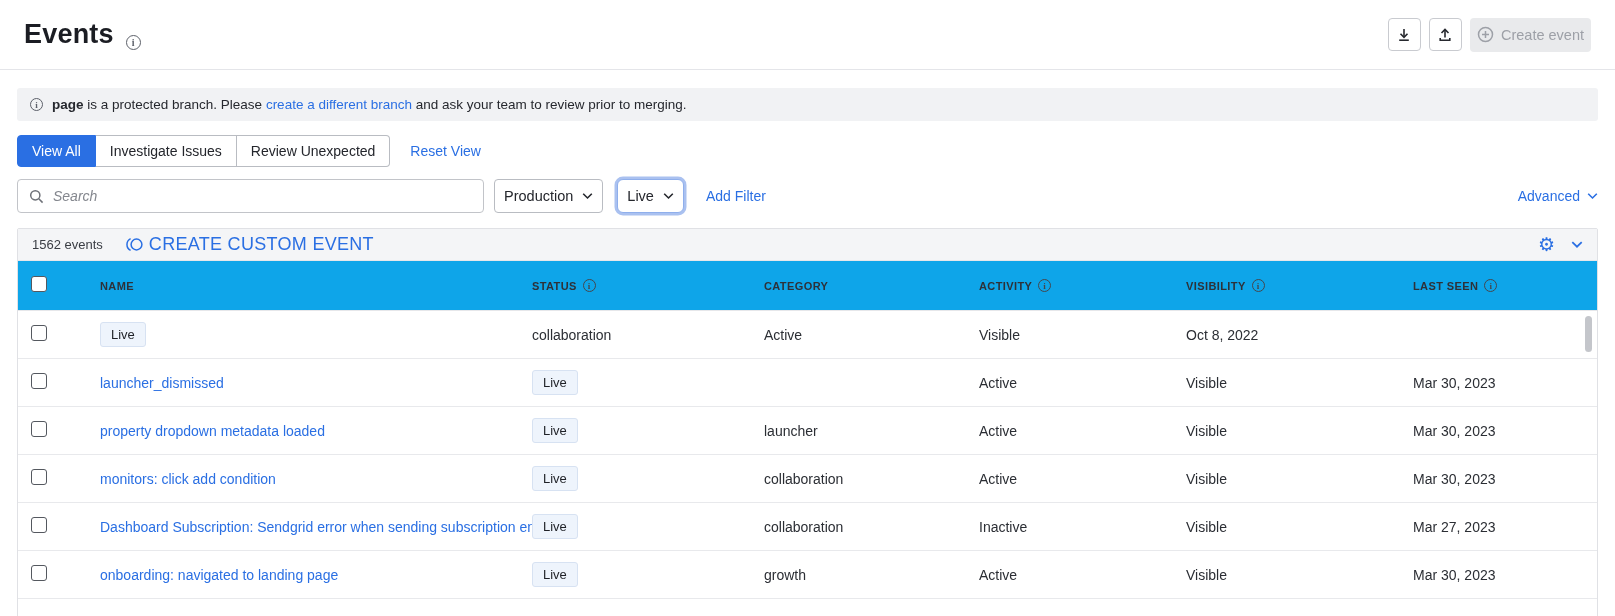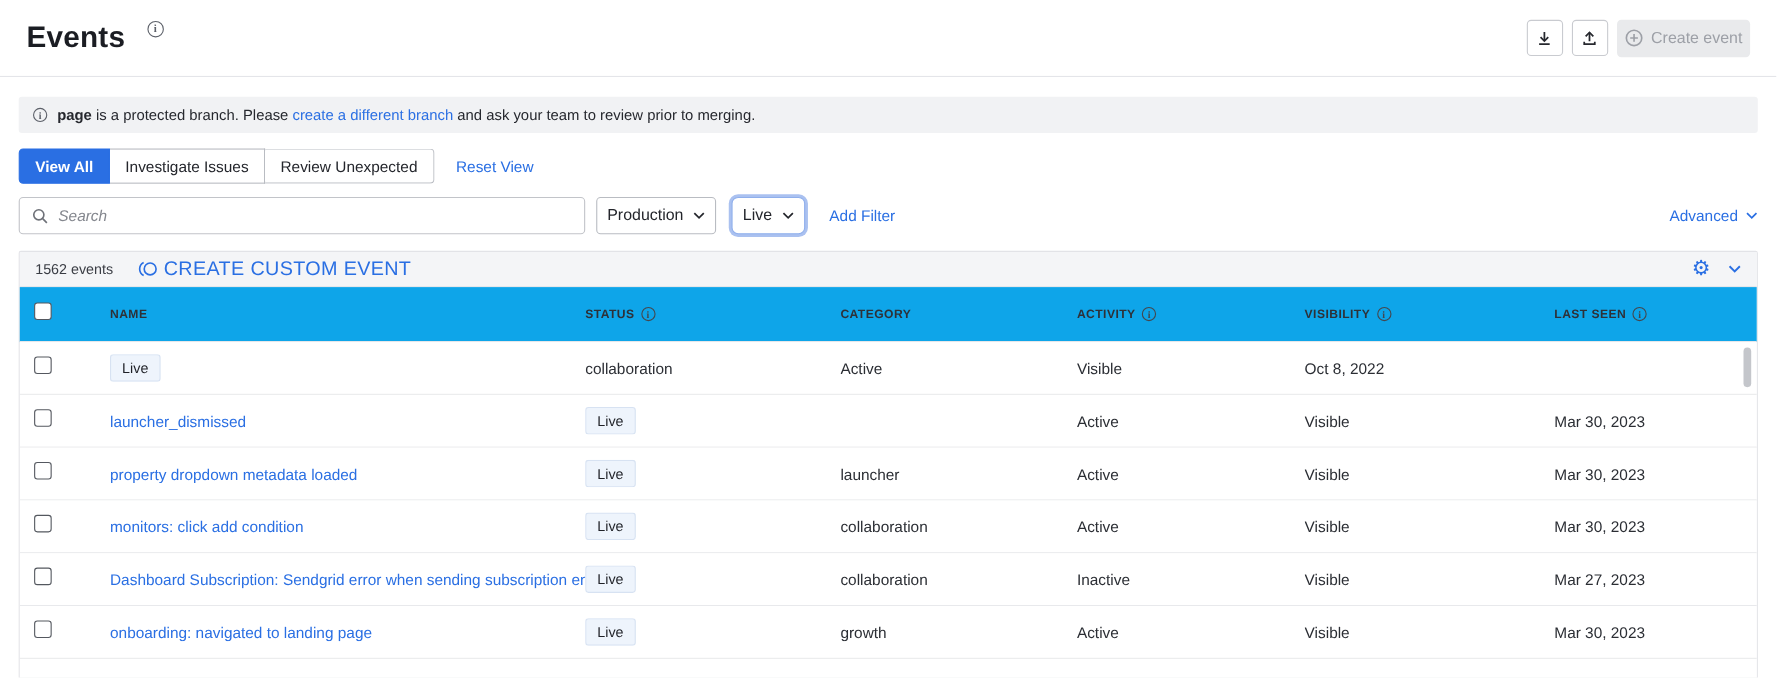--- a/index.html
+++ b/index.html
@@ -2,21 +2,21 @@
 <html><head>
 <meta charset="utf-8">
 <style>
   * { margin:0; padding:0; box-sizing:border-box; }
   html,body { width:1615px; height:616px; overflow:hidden; background:#fff;
     font-family:"Liberation Sans","DejaVu Sans",sans-serif; color:#24262c; }
 
   
   .topbar { height:70px; border-bottom:1px solid #e4e5e9; display:flex;
     align-items:center; justify-content:space-between; padding:0 24px; background:#fff; }
-  .title-wrap { display:flex; align-items:flex-start; gap:20px; }
+  .title-wrap { display:flex; align-items:flex-end; gap:12px; }
   .page-title { font-size:27px; font-weight:700; color:#1b1d23; letter-spacing:.2px; }
   .info-circ { display:inline-flex; align-items:center; justify-content:center;
     width:15px; height:15px; border:1.4px solid #5c6069; border-radius:50%;
     font-size:10px; font-weight:700; color:#5c6069; font-family:"Liberation Serif",serif; }
   .info-circ.small { width:13px; height:13px; font-size:9px; border-width:1.2px; }
   .topbar-actions { display:flex; align-items:center; gap:8px; }
   .icon-btn { width:33px; height:33px; border:1px solid #c9cbd0; border-radius:4px;
     background:#fff; display:flex; align-items:center; justify-content:center; color:#26282e; cursor:pointer; }
   .btn-disabled { height:34px; background:#e9eaec; color:#9da0a7; border:none; border-radius:4px;
     font-size:14.5px; display:flex; align-items:center; gap:7px; padding:0 7px;
@@ -28,26 +28,26 @@
   .banner b { font-weight:700; }
   .link { color:#2a6fe3; text-decoration:none; cursor:pointer; }
 
   
   .tabs-row { margin:14px 17px 0; display:flex; align-items:center; }
   .seg { display:flex; }
   .seg-btn { height:32px; padding:0 14px; display:flex; align-items:center; font-size:14px;
     background:#fff; border:1px solid #b9bcc2; border-left-width:0; color:#24262c; cursor:pointer; }
   .seg-btn:first-child { border-left-width:1px; border-radius:4px 0 0 4px; }
   .seg-btn:last-child { border-radius:0 4px 4px 0; }
-  .seg-btn.active { background:#2a6fe3; border-color:#2a6fe3; color:#fff; font-weight:700; }
+  .seg-btn.active { background:#2a6fe3; border-color:#2a6fe3; color:#fff; font-weight:400; }
   .reset-link { margin-left:20px; font-size:14px; }
 
   
   .filter-row { margin:12px 17px 0; display:flex; align-items:center; }
-  .search-box { width:515px; height:34px; border:1px solid #c2c4c9; border-radius:4px;
+  .search-box { width:467px; height:34px; border:1px solid #c2c4c9; border-radius:4px;
     display:flex; align-items:center; gap:9px; padding:0 11px; background:#fff; color:#7b7e85; }
   .search-box input { border:none; outline:none; flex:1; font-size:14px; font-style:italic;
     font-family:inherit; color:#3a3d44; background:transparent; }
   .search-box input::placeholder { color:#84878e; }
   .dd-btn { height:34px; border:1px solid #b9bcc2; border-radius:4px; background:#fff;
     display:flex; align-items:center; gap:9px; padding:0 9px; font-size:14.5px; color:#24262c;
     margin-left:10px; cursor:pointer; font-family:inherit; }
   .dd-btn.focused { border:1px solid #8fafec; border-radius:6px;
     box-shadow:0 0 0 2.5px #aac1f0; margin-left:14px; }
   .add-filter { margin-left:22px; font-size:14px; }

